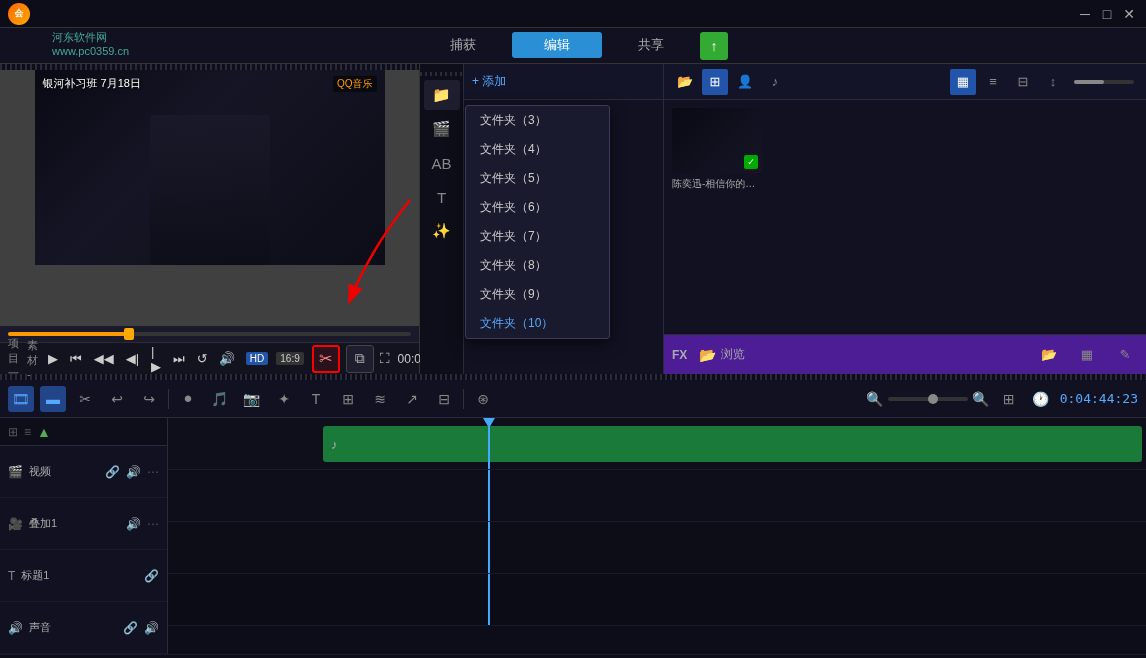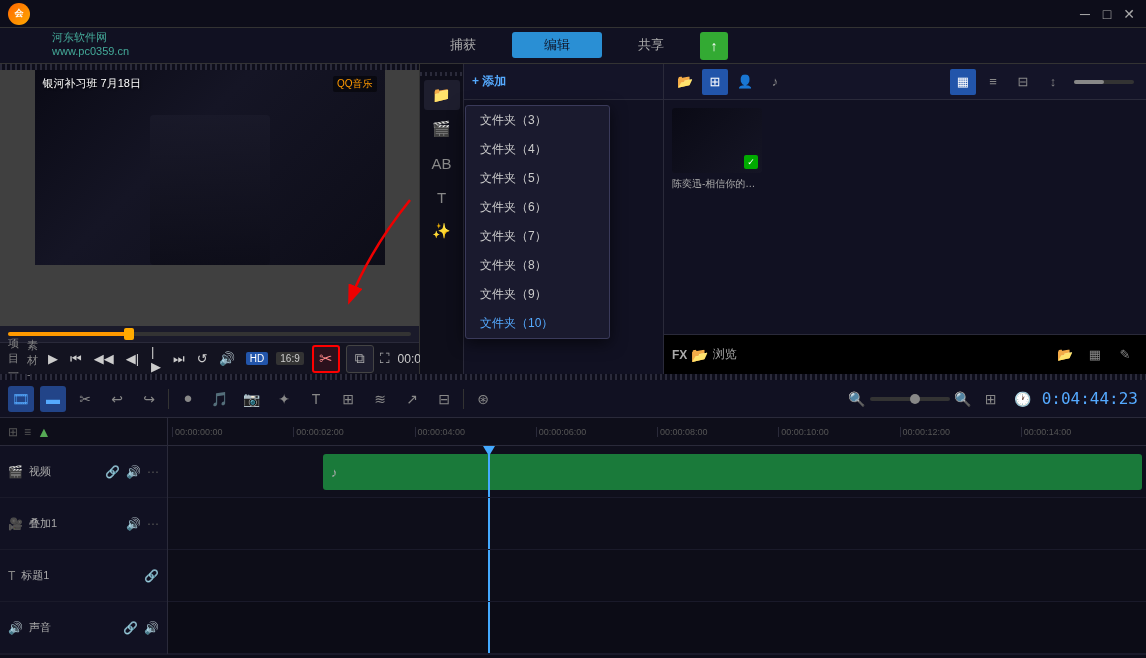--- a/index.html
+++ b/index.html
@@ -89,21 +89,21 @@
     }
     .tab-btn {
       padding: 4px 32px;
       border-radius: 3px;
       cursor: pointer;
       font-size: 13px;
       color: #aaa;
     }
     .tab-btn.active {
       background: #2a8fd4;
-      color: #0f172a;
+      color: #ffffff;
       font-family: Liberation Serif, serif;
     }
     .tab-upload {
       width: 28px;
       height: 28px;
       background: #3a3;
       border-radius: 3px;
       display: flex;
       align-items: center;
       justify-content: center;
@@ -293,21 +293,20 @@
       gap: 8px;
       border-bottom: 1px solid #2a2a3a;
     }
     .media-add-btn {
       display: flex;
       align-items: center;
       gap: 4px;
       color: #5af;
       cursor: pointer;
       font-size: 12px;
-      font-weight: bold;
     }
     .media-list {
       flex: 1;
       overflow-y: auto;
       padding: 2px 0;
     }
     .media-list::-webkit-scrollbar { width: 4px; }
     .media-list::-webkit-scrollbar-track { background: #1a1a2a; }
     .media-list::-webkit-scrollbar-thumb { background: #444; }
     .media-list-item {
@@ -414,26 +413,26 @@
       width: 90px;
       overflow: hidden;
       text-overflow: ellipsis;
       white-space: nowrap;
       text-align: center;
     }
 
     
     .fx-bar {
       height: 40px;
-      background: #000000;
+      background: #4c1d95;
       border-top: 1px solid #2a2a3a;
       display: flex;
       align-items: center;
       padding: 12px 8px;
-      gap: 4px;
+      gap: 12px;
     }
     .fx-label {
       color: #aaa;
       font-size: 12px;
       font-weight: bold;
     }
     .browse-btn {
       display: flex;
       align-items: center;
       gap: 4px;
@@ -470,21 +469,21 @@
       font-size: 14px;
     }
     .tl-icon.active { background: #224488; color: #5af; }
     .tl-sep {
       width: 1px;
       height: 20px;
       background: #333;
     }
     .tl-time {
       color: #5af;
-      font-size: 16px;
+      font-size: 13px;
       margin-left: auto;
       font-family: monospace;
     }
     .zoom-slider {
       width: 80px;
       height: 4px;
       background: #333;
       border-radius: 2px;
       position: relative;
     }
@@ -849,32 +848,20 @@
       <div class="track-label-row">
         <span style="color:#888; font-size:12px;">🔊</span>
         <span class="track-name">声音</span>
         <span class="track-icon-small">🔗</span>
         <span class="track-icon-small">🔊</span>
       </div>
     </div>
 
     <div class="timeline-tracks">
 
-      <div class="timeline-ruler">
-        <div class="ruler-marks">
-          <div class="ruler-mark">00:00:00:00</div>
-          <div class="ruler-mark">00:00:02:00</div>
-          <div class="ruler-mark">00:00:04:00</div>
-          <div class="ruler-mark">00:00:06:00</div>
-          <div class="ruler-mark">00:00:08:00</div>
-          <div class="ruler-mark">00:00:10:00</div>
-          <div class="ruler-mark">00:00:12:00</div>
-          <div class="ruler-mark">00:00:14:00</div>
-        </div>
-      </div>
 
       <div class="track-row" style="background:#0f0f1c;">
         <div class="video-clip">
           <span style="font-size:13px; margin-right:6px; color:#aaa;">♪</span>
         </div>
         <div class="playhead">
           <div class="playhead-marker"></div>
         </div>
       </div>
 

